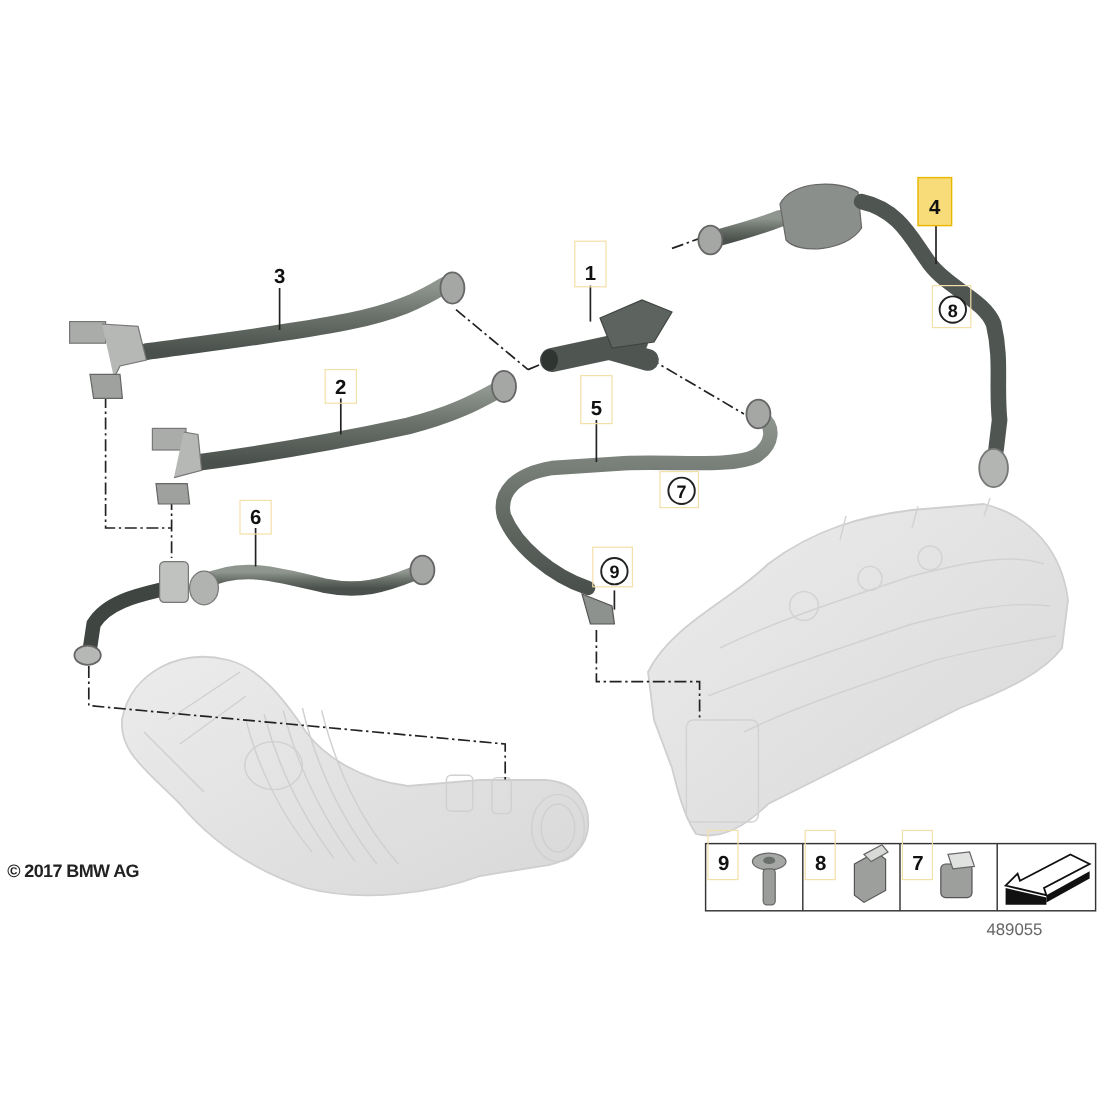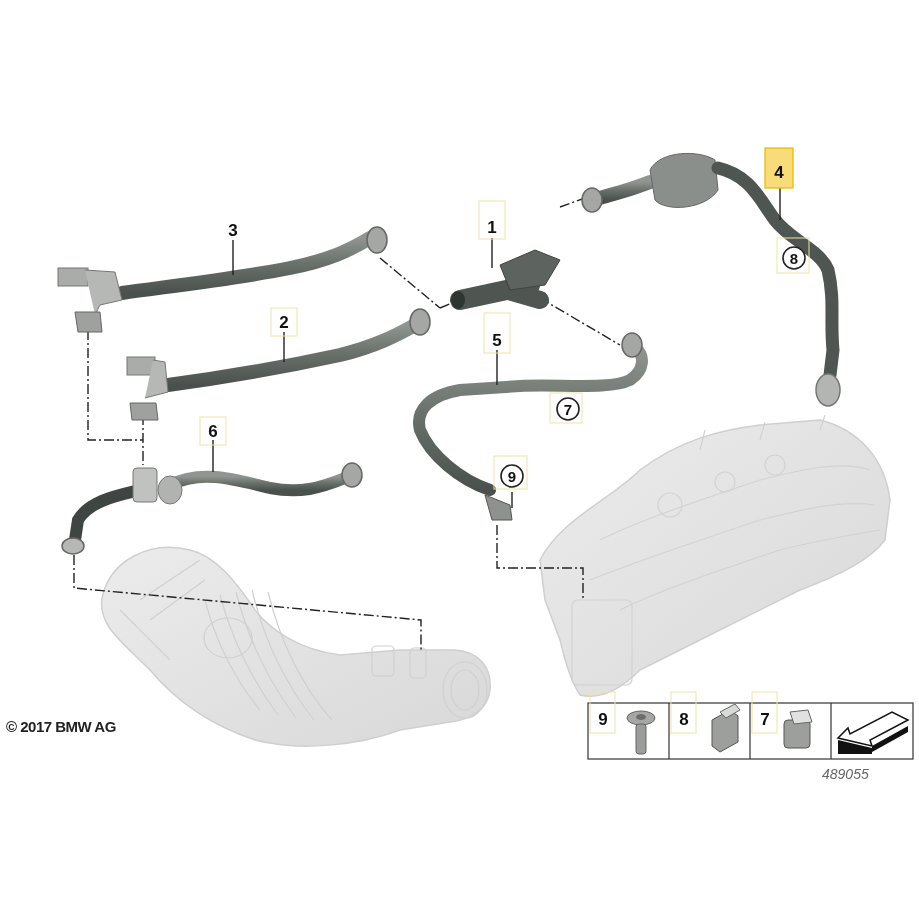--- a/index.html
+++ b/index.html
@@ -1,20 +1,20 @@
 <!DOCTYPE html>
 <html><head>
 <meta charset="utf-8">
 <style>
   html, body { margin:0; padding:0; background:#ffffff; }
   body { width:919px; height:919px; position:relative; overflow:hidden; font-family:"Liberation Sans", sans-serif; }
   #diagram { position:absolute; left:0; top:0; width:919px; height:919px; }
   .callout-text { font-family:"Liberation Sans", sans-serif; font-weight:bold; font-size:17px; fill:#111; }
   .footer-copy { position:absolute; left:6px; top:718px; font-size:15px; font-weight:bold; color:#222; letter-spacing:-0.5px; }
-  .footer-id { position:absolute; left:822px; top:766px; font-size:14px; color:#666;font-style:italic; }
+  .footer-id { position:absolute; left:822px; top:766px; font-size:14px; color:#666; }
 </style>
 </head>
 <body>
 
 <svg id="diagram" viewBox="0 0 919 919" xmlns="http://www.w3.org/2000/svg">
   <defs>
     <linearGradient id="hoseGrad" x1="0" y1="0" x2="0" y2="1">
       <stop offset="0" stop-color="#8f968f"></stop>
       <stop offset="0.45" stop-color="#6b726c"></stop>
       <stop offset="1" stop-color="#4a504b"></stop>

